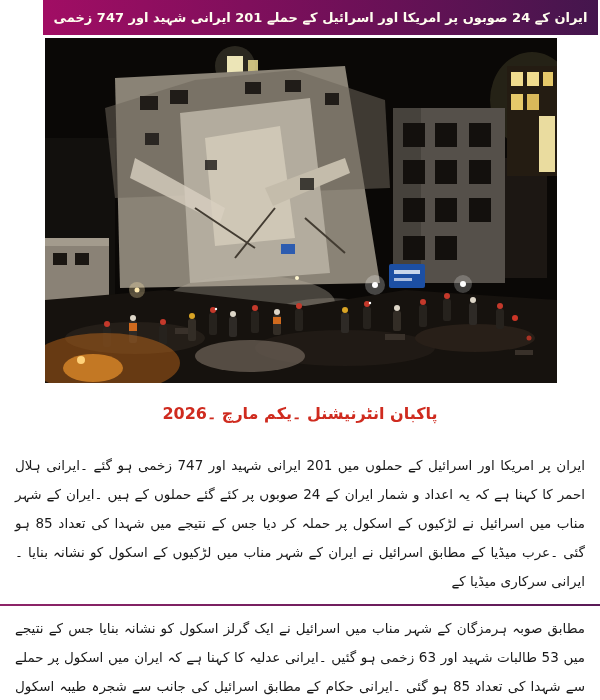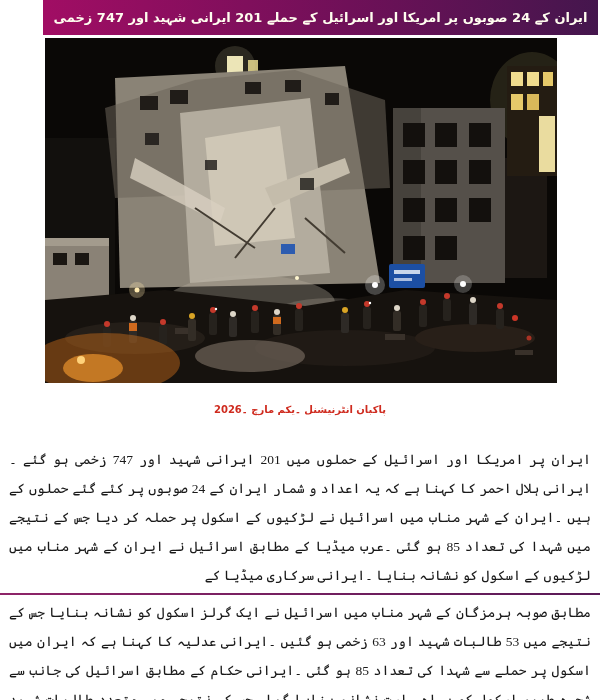--- a/index.html
+++ b/index.html
@@ -14,26 +14,26 @@
             padding:0 6px;}
   .vsep{width:2px;background:#ffffff;}
   .brand{width:92px;display:flex;align-items:center;justify-content:center;color:#ffffff;
          font-weight:bold;font-size:19px;cursor:pointer;}
 
   
   .photo{position:absolute;left:45px;top:38px;width:512px;height:345px;display:block;}
 
   
   .caption{position:absolute;top:404px;left:0;width:600px;text-align:center;direction:rtl;
-           color:#cf2b1f;font-size:10px;font-weight:bold;}
+           color:#cf2b1f;font-size:16px;font-weight:bold;}
 
   
   .article{position:absolute;top:443px;left:7px;right:7px;direction:rtl;text-align:justify;
            font-size:13.5px;line-height:29px;color:#1a1a1a;}
-  .article p{margin:2px;font-family:Liberation Serif, serif;}
+  .article p{margin:8px;}
   .rule{height:2px;background:linear-gradient(90deg,#8e2468,#5a1a57);margin:3px -7px;}
 </style>
 </head>
 <body>
 
 <div class="page">
 
   <div class="topbar">
     <div class="headline">ایران کے 24 صوبوں پر امریکا اور اسرائیل کے حملے 201 ایرانی شہید اور 747 زخمی</div>
     <div class="vsep"></div>

